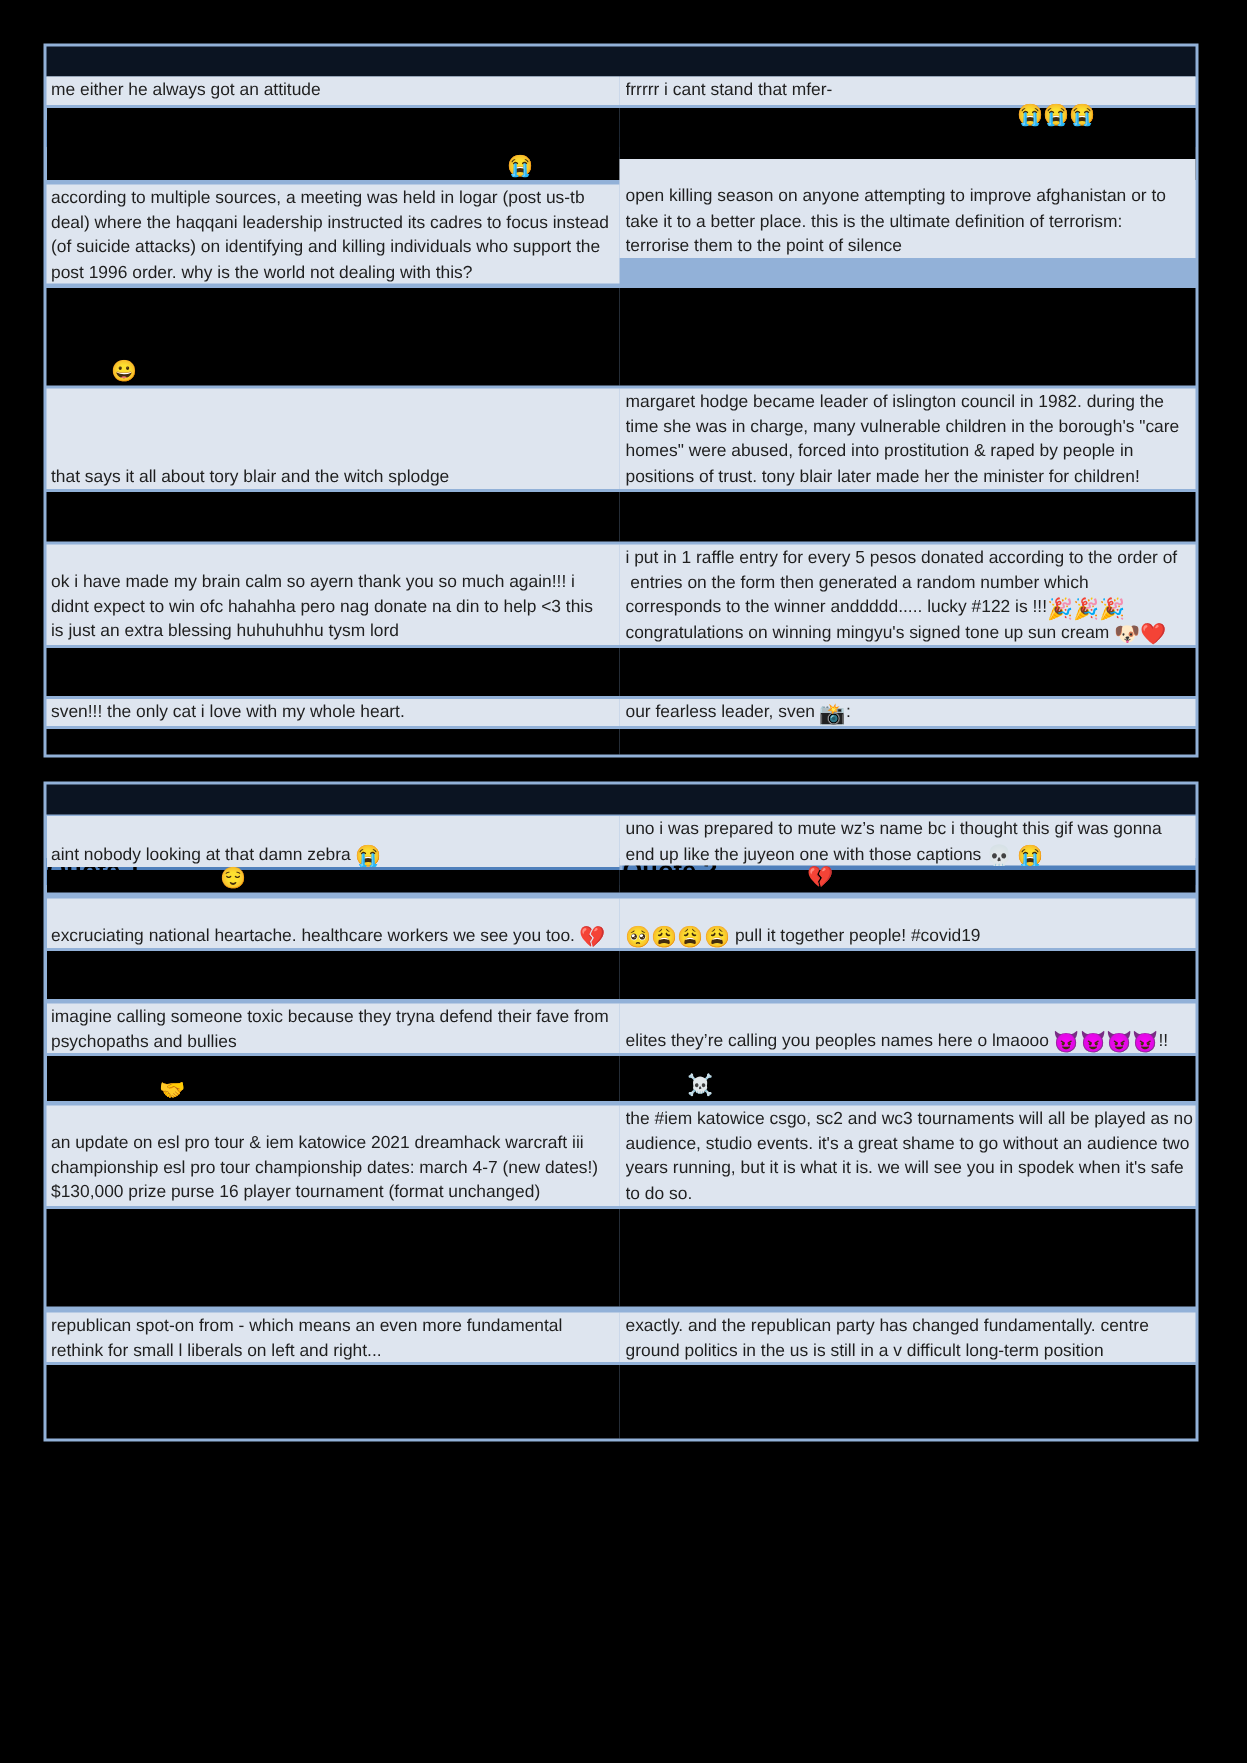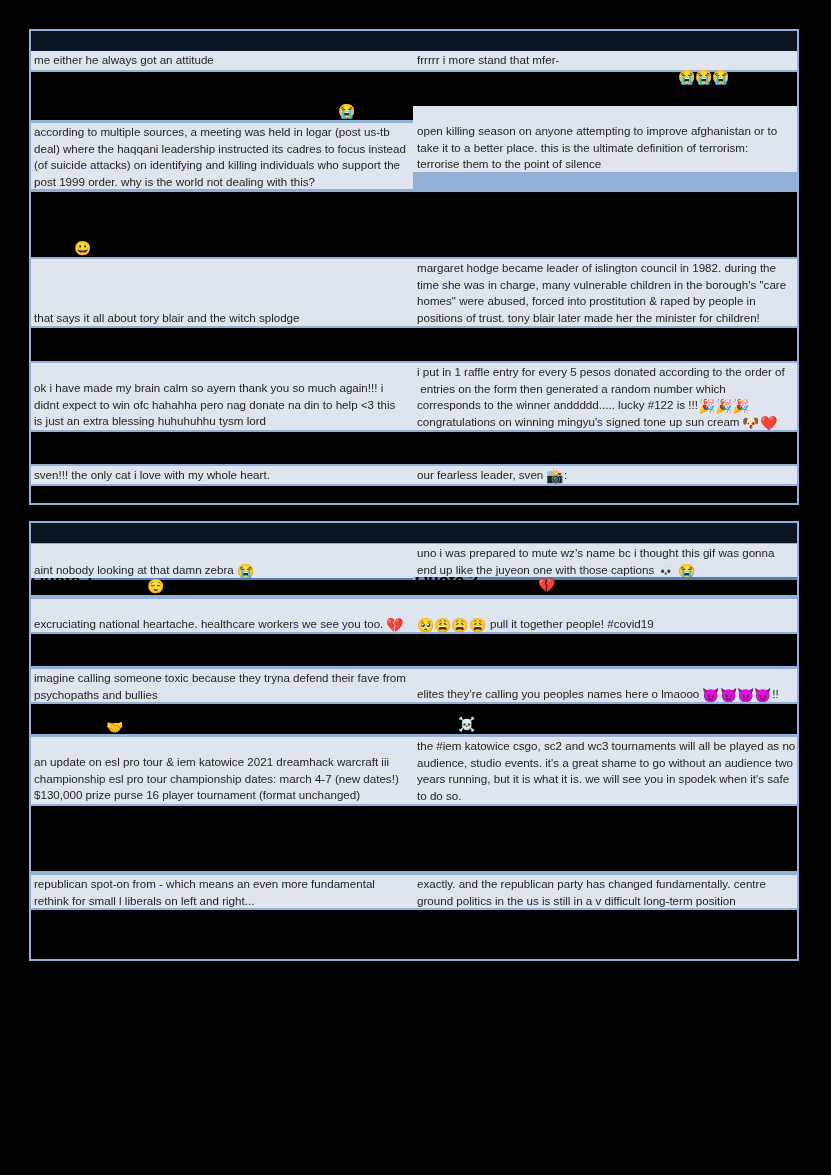--- a/index.html
+++ b/index.html
@@ -35,33 +35,33 @@
     <div class="hcell" style="left:31px;top:32px;width:381.8px;height:18px;">
       <span class="hlbl">Quote</span>
     </div>
     <div class="hcell" style="left:415px;top:32px;width:382px;height:18px;">
       <span class="hlbl">Quote tweet</span>
     </div>
     <div class="cell light c1" style="left:31px;top:51px;width:382px;height:19px;">
       <div class="txt top">me either he always got an attitude</div>
     </div>
     <div class="cell light c2" style="left:413px;top:51px;width:384px;height:19px;">
-      <div class="txt top">frrrrr i more stand that mfer-</div>
+      <div class="txt top">frrrrr i cant stand that mfer-</div>
     </div>
     <div class="cell dark c1" style="left:31px;top:71.8px;width:382px;height:48.60000000000001px;">
       <div class="txt top"></div>
     </div>
     <div class="cell dark c2" style="left:413px;top:71.8px;width:384px;height:48.60000000000001px;">
       <div class="txt top"></div>
     </div>
     <div class="cell light c1" style="left:31px;top:122.5px;width:382px;height:66.30000000000001px;">
       <div class="txt top">according to multiple sources, a meeting was held in logar (post us-tb
 deal) where the haqqani leadership instructed its cadres to focus instead
 (of suicide attacks) on identifying and killing individuals who support the
-post 1999 order. why is the world not dealing with this?</div>
+post 1996 order. why is the world not dealing with this?</div>
     </div>
     <div class="cell light c2" style="left:413px;top:106px;width:384px;height:66.30000000000001px;">
       <div class="txt bot">open killing season on anyone attempting to improve afghanistan or to
 take it to a better place. this is the ultimate definition of terrorism:
 terrorise them to the point of silence</div>
     </div>
     <div class="cell dark c1" style="left:31px;top:191.5px;width:382px;height:65.69999999999999px;">
       <div class="txt top"></div>
     </div>
     <div class="cell dark c2" style="left:413px;top:191.5px;width:384px;height:65.69999999999999px;">

